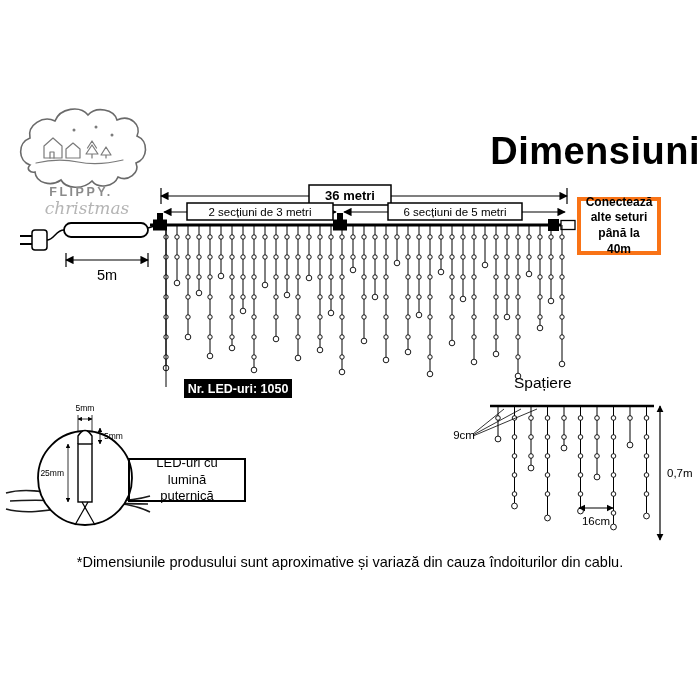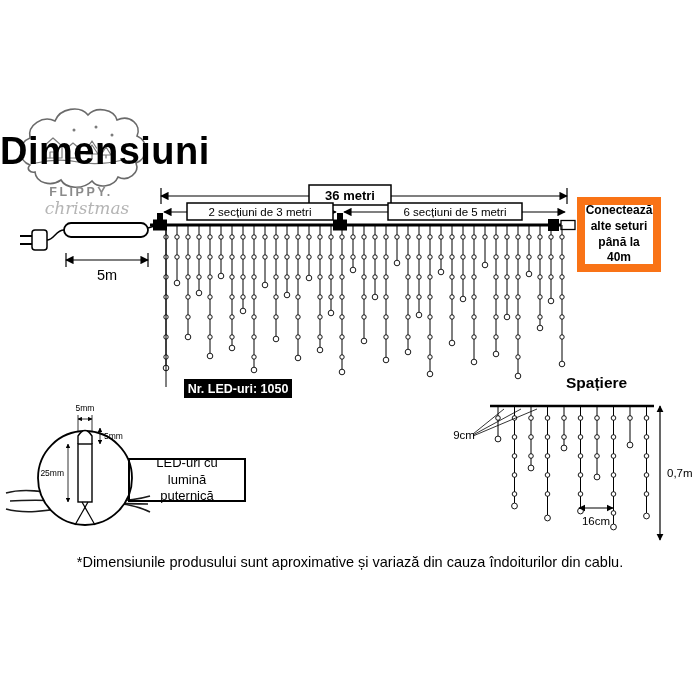--- a/index.html
+++ b/index.html
@@ -1,26 +1,26 @@
 <!DOCTYPE html>
 <html><head>
 <meta charset="utf-8">
 <style>
   html,body{margin:0;padding:0;background:#fff;}
   .page{position:relative;width:700px;height:700px;background:#fff;overflow:hidden;
         font-family:"Liberation Sans",sans-serif;color:#000;}
   .abs{position:absolute;}
-  .title{left:0;right:0;top:130px;text-align:left;font-size:38px;font-weight:bold;letter-spacing:.5px;}
+  .title{left:0;right:0;top:130px;text-align:right;font-size:38px;font-weight:bold;letter-spacing:.5px;}
   .logo{left:8px;top:103px;width:145px;height:125px;}
   .main-diagram{left:0;top:175px;width:700px;height:235px;}
   .led-svg{left:0;top:398px;width:260px;height:160px;}
   .space-svg{left:440px;top:392px;width:260px;height:170px;}
   .heading-led{left:12px;top:380px;font-size:16px;font-weight:400;}
-  .heading-space{left:566px;top:374px;font-size:15.5px;font-weight:bold;}
-  .connect-box{left:577px;top:197px;width:84px;height:75px;border:8px solid #f97316;
+  .heading-space{left:514px;top:374px;font-size:15.5px;font-weight:normal;}
+  .connect-box{left:577px;top:197px;width:84px;height:58px;border:4px solid #f97316;
       display:flex;align-items:center;justify-content:center;text-align:center;
       font-size:12px;font-weight:bold;line-height:1.3;padding:12px;box-sizing:border-box;}
   .callout-box{left:128px;top:458px;width:118px;height:44px;border:2px solid #000;
       display:flex;align-items:center;justify-content:center;text-align:center;
       font-size:13px;line-height:1.3;padding:18px;box-sizing:border-box;}
   .footnote{left:0;right:0;top:554px;text-align:center;font-size:14.5px;font-weight:normal;}
   
   svg text{font-family:"Liberation Sans",sans-serif;fill:#000;}
   .thin{stroke:#000;stroke-width:1.2;}
   .hair{stroke:#000;stroke-width:0.8;}

